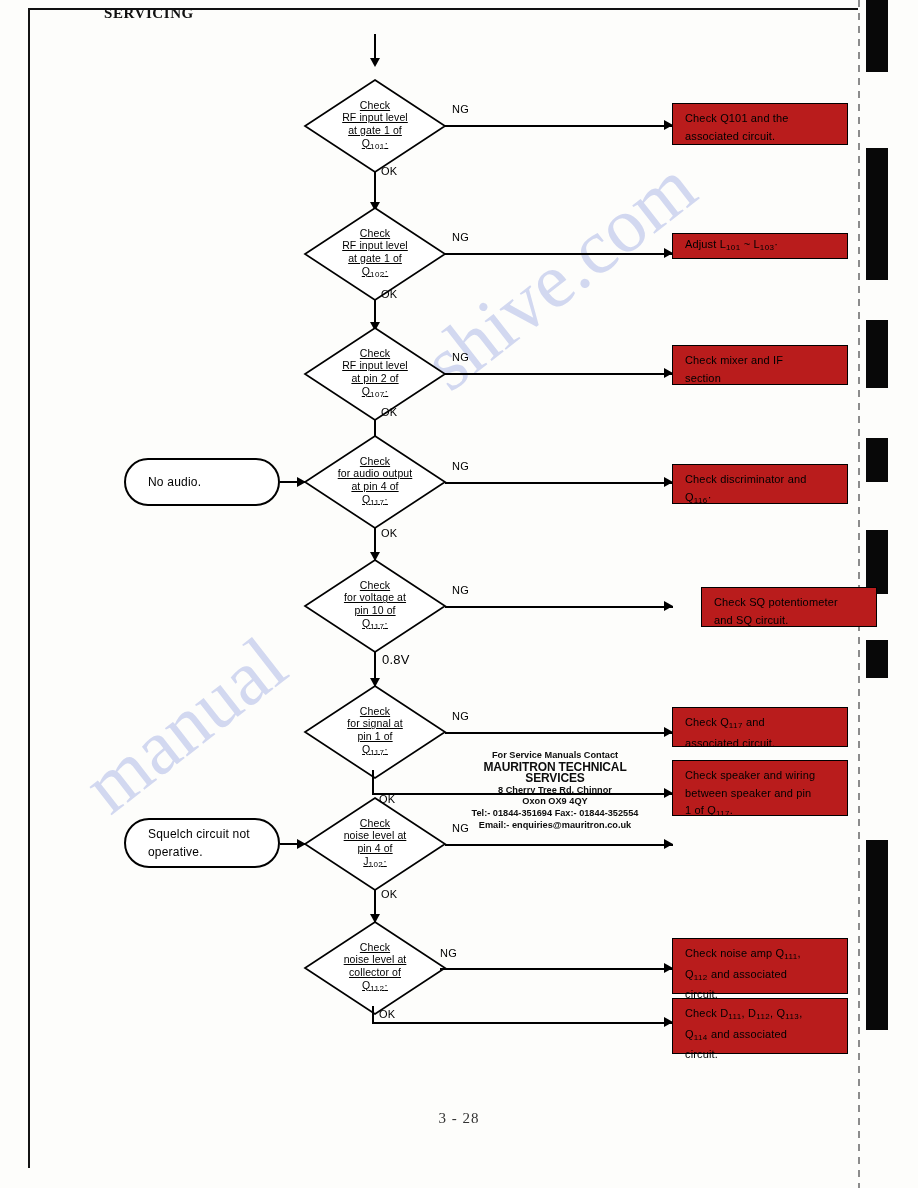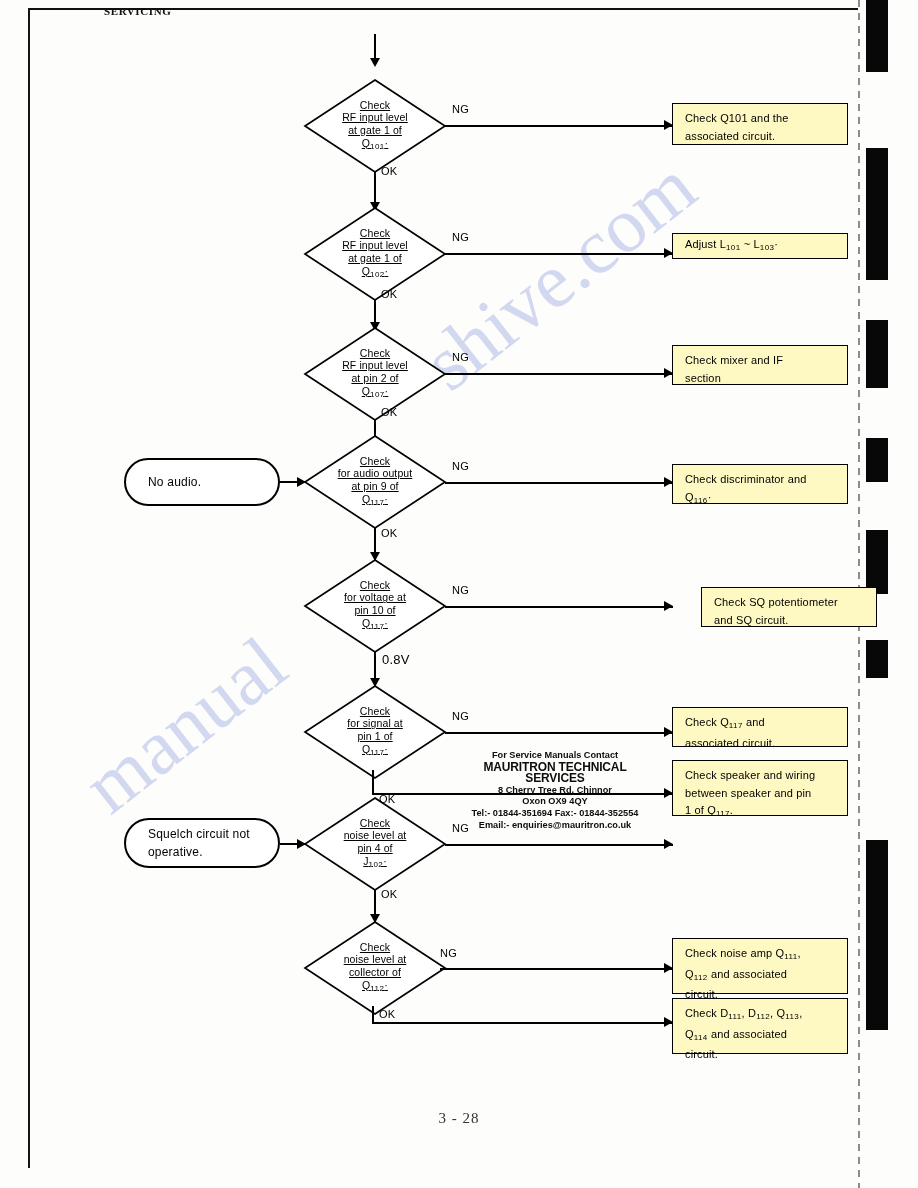--- a/index.html
+++ b/index.html
@@ -9,21 +9,21 @@
   }
   #page{position:absolute;inset:0;background:#fdfdfb;}
 
   
   .frame-top{position:absolute;left:28px;top:8px;width:830px;height:2px;background:#101010;}
   .frame-left{position:absolute;left:28px;top:8px;width:2px;height:1160px;background:#141414;}
 
   .hdr{
     position:absolute;left:104px;top:5px;
     font-family:"Liberation Serif", serif;font-weight:700;
-    font-size:11px;letter-spacing:.6px;color:#111;
+    font-size:15px;letter-spacing:.6px;color:#111;
   }
   .page-no{
     position:absolute;left:0;top:1110px;width:918px;text-align:center;
     font-family:"Liberation Serif", serif;font-size:15px;color:#333;letter-spacing:1px;
   }
 
   
   .edge-rule{position:absolute;right:58px;top:0;width:2px;height:1188px;
              background:repeating-linear-gradient(to bottom,#8c8c8c 0 7px,transparent 7px 13px);}
   .blk{position:absolute;background:#080808;}
@@ -33,21 +33,21 @@
   .diamond svg{position:absolute;left:0;top:0;overflow:visible;}
   .dtext{
     position:absolute;left:0;top:0;width:100%;height:100%;
     display:flex;flex-direction:column;align-items:center;justify-content:center;
     font-size:10.5px;line-height:12.6px;text-align:center;color:#000;
     letter-spacing:.1px;white-space:nowrap;text-decoration:underline;
   }
   .dtext span{display:block;}
 
   .rbox{
-    position:absolute;border:1.6px solid #000;background:#fef9c3;
+    position:absolute;border:1.6px solid #000;background:#b91c1c;
     box-sizing:border-box;padding:6px 16px 5px 12px;
     font-size:11px;line-height:17.5px;color:#000;letter-spacing:.15px;
   }
   .rbox div{white-space:nowrap;}
 
   .term{
     position:absolute;border:2px solid #000;border-radius:26px;background:#fff;
     box-sizing:border-box;display:flex;align-items:center;
     padding:0 0 0 22px;font-size:12px;line-height:18px;color:#000;letter-spacing:.2px;
   }
@@ -180,21 +180,21 @@
   <div class="ln hl" style="left:280px;top:481px;width:28px;"></div>
   <div class="arrow-r" style="left:297px;top:477px;"></div>
 
   <div class="diamond" style="left:305px;top:436px;width:140px;height:92px;">
     <svg width="140" height="92">
         <polygon points="70,0 140,46 70,92 0,46" fill="#fff" stroke="#000" stroke-width="1.7"></polygon>
       </svg>
     <div class="dtext">
       <span>Check</span>
       <span>for audio output</span>
-      <span>at pin 9 of</span>
+      <span>at pin 4 of</span>
       <span>Q<sub>117</sub>·</span>
     </div>
   </div>
   <div class="lbl" style="left:452px;top:460px;">NG</div>
   <div class="ln hl" style="left:445px;top:482px;width:228px;"></div>
   <div class="arrow-r" style="left:664px;top:477px;"></div>
   <div class="lbl" style="left:381px;top:527px;">OK</div>
   <div class="ln vl" style="left:374px;top:528px;height:32px;"></div>
   <div class="arrow-d" style="left:370px;top:552px;"></div>
 

